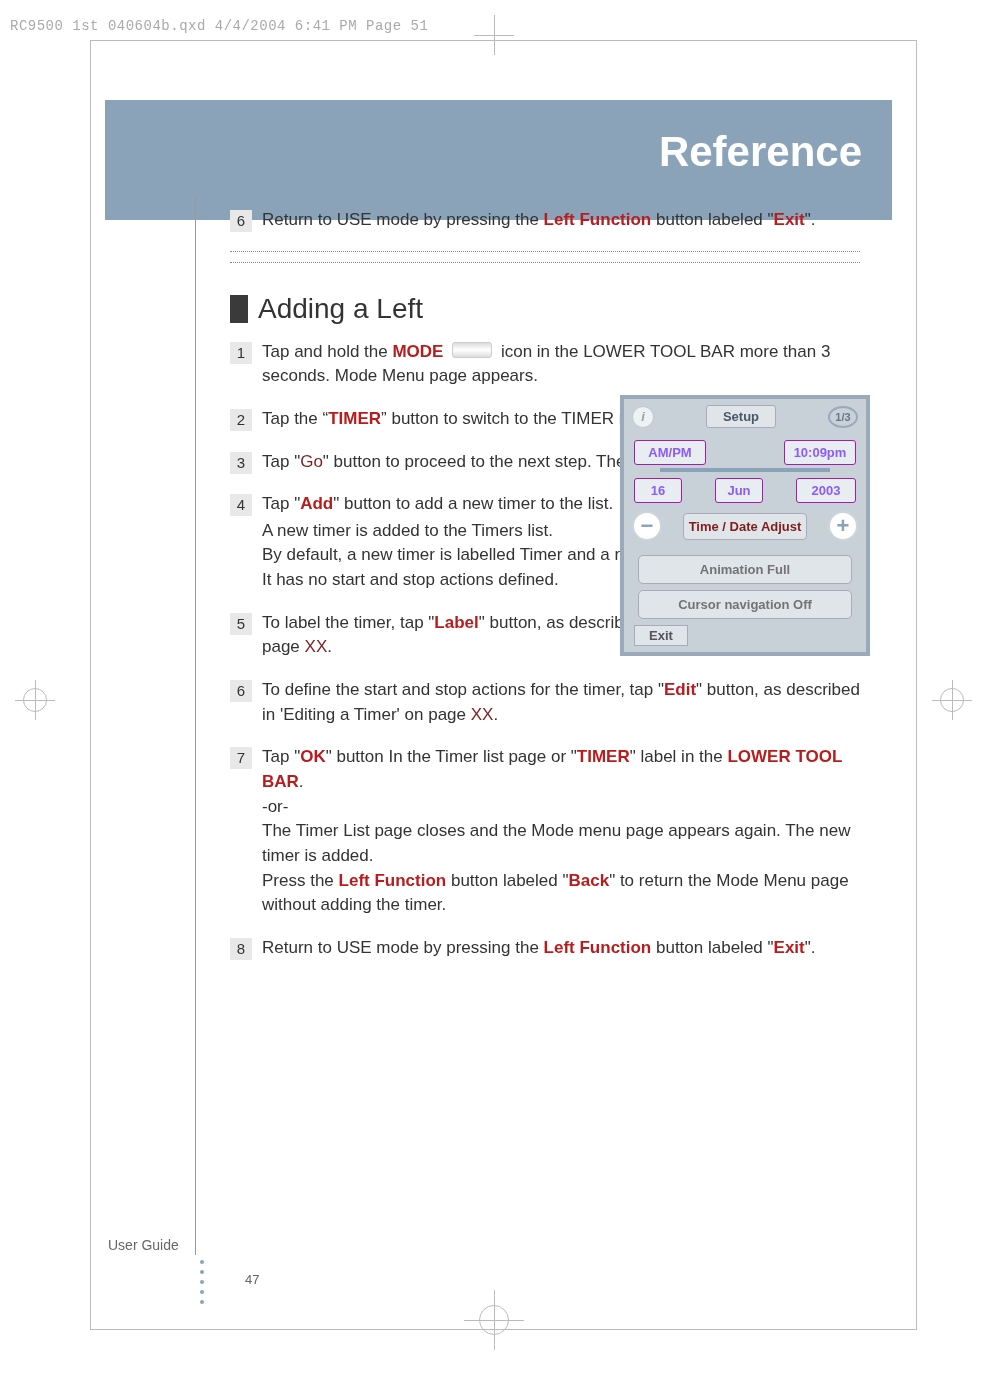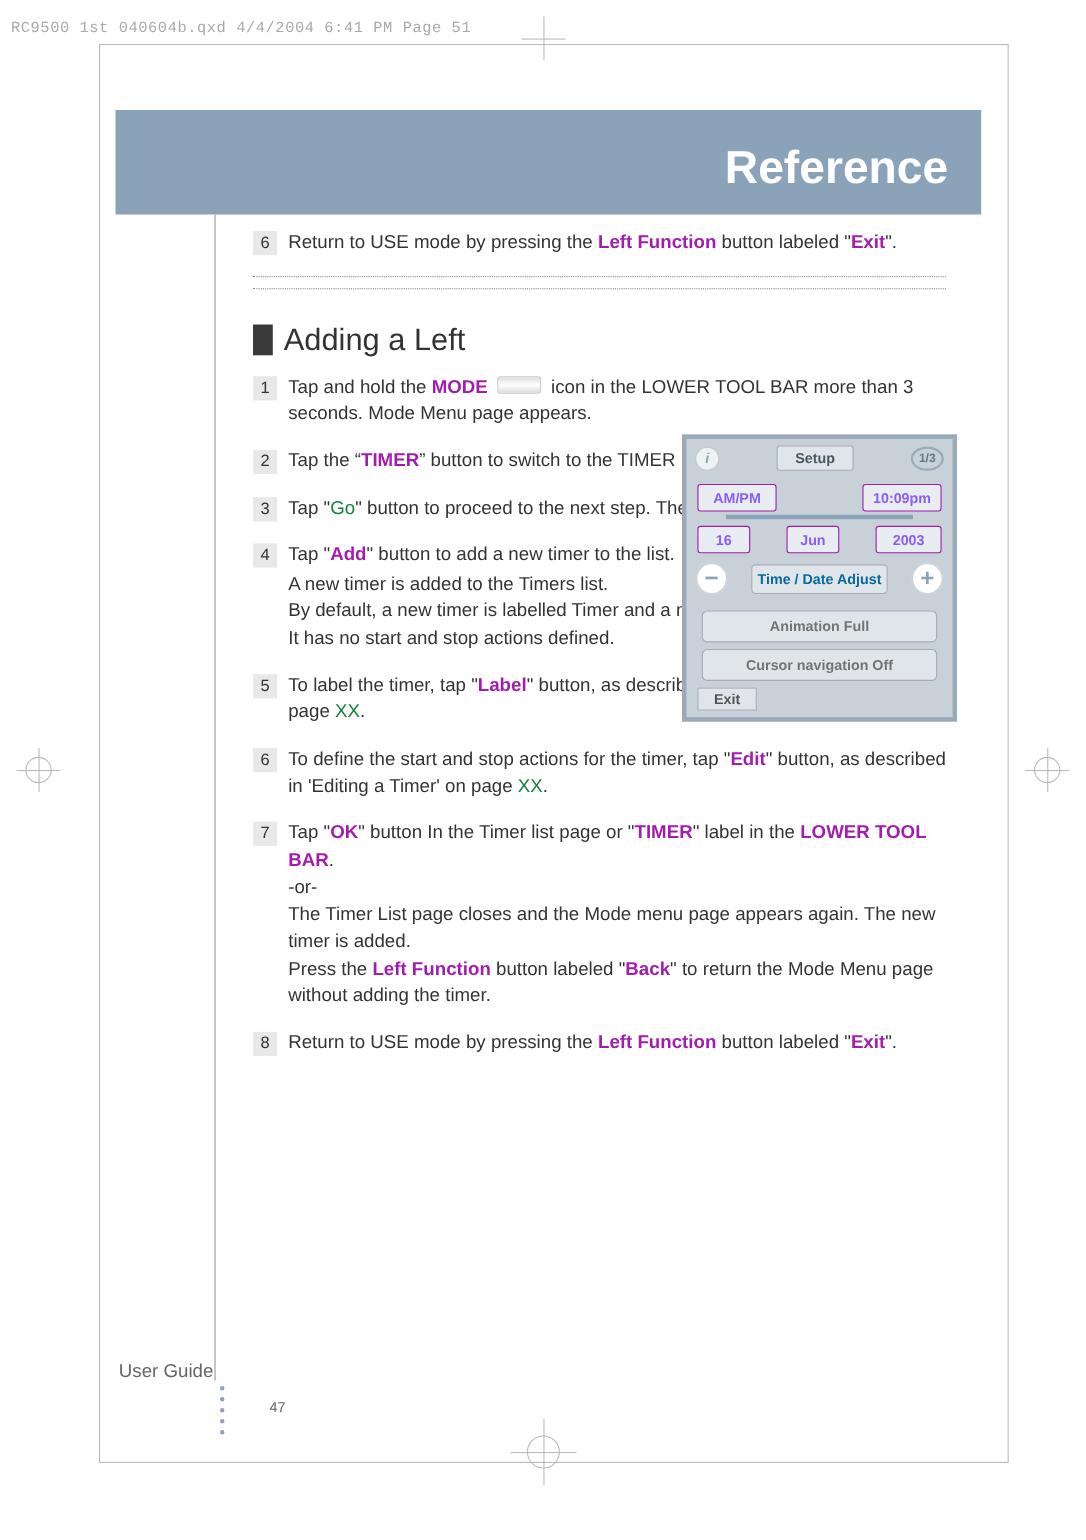--- a/index.html
+++ b/index.html
@@ -63,21 +63,21 @@
   }
   .page-frame {
     position: absolute;
     top: 40px; left: 90px; right: 70px; bottom: 70px;
     border: 1px solid #bbb;
   }
   
   .header-band {
     position: absolute;
     top: 100px; left: 105px;
-    width: 787px; height: 95px;
+    width: 787px; height: 120px;
     background: #8aa3b8;
   }
   .header-title {
     position: absolute;
     right: 30px; top: 28px;
     color: #fff;
     font-size: 42px;
     font-weight: bold;
   }
   
@@ -189,55 +189,55 @@
     text-align:center;font-weight:bold;color:#8b5cf6;
   }
   .slot.s1{width:72px;} .slot.s2{width:72px;} .slot.s3{width:48px;} .slot.s4{width:60px;}
   .adjust-row{display:flex;align-items:center;justify-content:space-between;padding:2px 8px 8px 8px;}
   .adjust-row .minus,.adjust-row .plus{
     width:30px;height:30px;border-radius:50%;background:#fff;border:2px solid #ccd4dc;
     display:flex;align-items:center;justify-content:center;font-size:22px;color:#8aa3b8;font-weight:bold;
   }
   .adjust-row .bar{
     flex:1;margin:0 21px;background:#e0e5ea;border:1px solid #aab;border-radius:4px;
-    text-align:center;padding:5px 0;font-size:13px;color:#0369a1;font-weight:bold;
+    text-align:center;padding:5px 0;font-size:13px;color:#7f1d1d;font-weight:bold;
   }
   .dev-fullbtn{
     margin:6px 14px;padding:6px 0;text-align:center;
     background:#e0e5ea;border:1px solid #aab;border-radius:5px;
     font-weight:bold;color:#737373;
   }
   .dev-exit{
     margin:6px 10px 6px 10px;padding:2px 0;width:54px;text-align:center;
     background:#e0e5ea;border:1px solid #aab;font-weight:bold;color:#555;
   }
   .connector{height:4px;background:#8aa3b8;margin:-3px 36px 0 36px;}
   
   .footer-label {
     position: absolute;
     left: 108px;
     top: 1237px;
-    font-size: 17px;
+    font-size: 14px;
     color: #666;
   }
   .page-num {
     position: absolute;
     left: 245px;
     top: 1272px;
     font-size: 13px;
     color: #666;
   }
   .dots {
     position: absolute;
     left: 200px; top: 1260px;
     display: flex; flex-direction: column; gap: 6px;
   }
   .dots span{width:4px;height:4px;border-radius:50%;background:#8aa3b8;}
-  b { font-weight: bold; color: #a21caf; }
-  .grey { color: #15803d; }
+  b { font-weight: bold; color: #b91c1c; }
+  .grey { color: #7f1d1d; }
 </style>
 </head>
 <body>
 
 <div class="slug">RC9500 1st 040604b.qxd  4/4/2004  6:41 PM  Page 51</div>
 <div class="crop-top"></div>
 <div class="crop-bottom">
     <div class="crop-circle"></div>
   </div>
 <div class="reg-mark reg-left">

